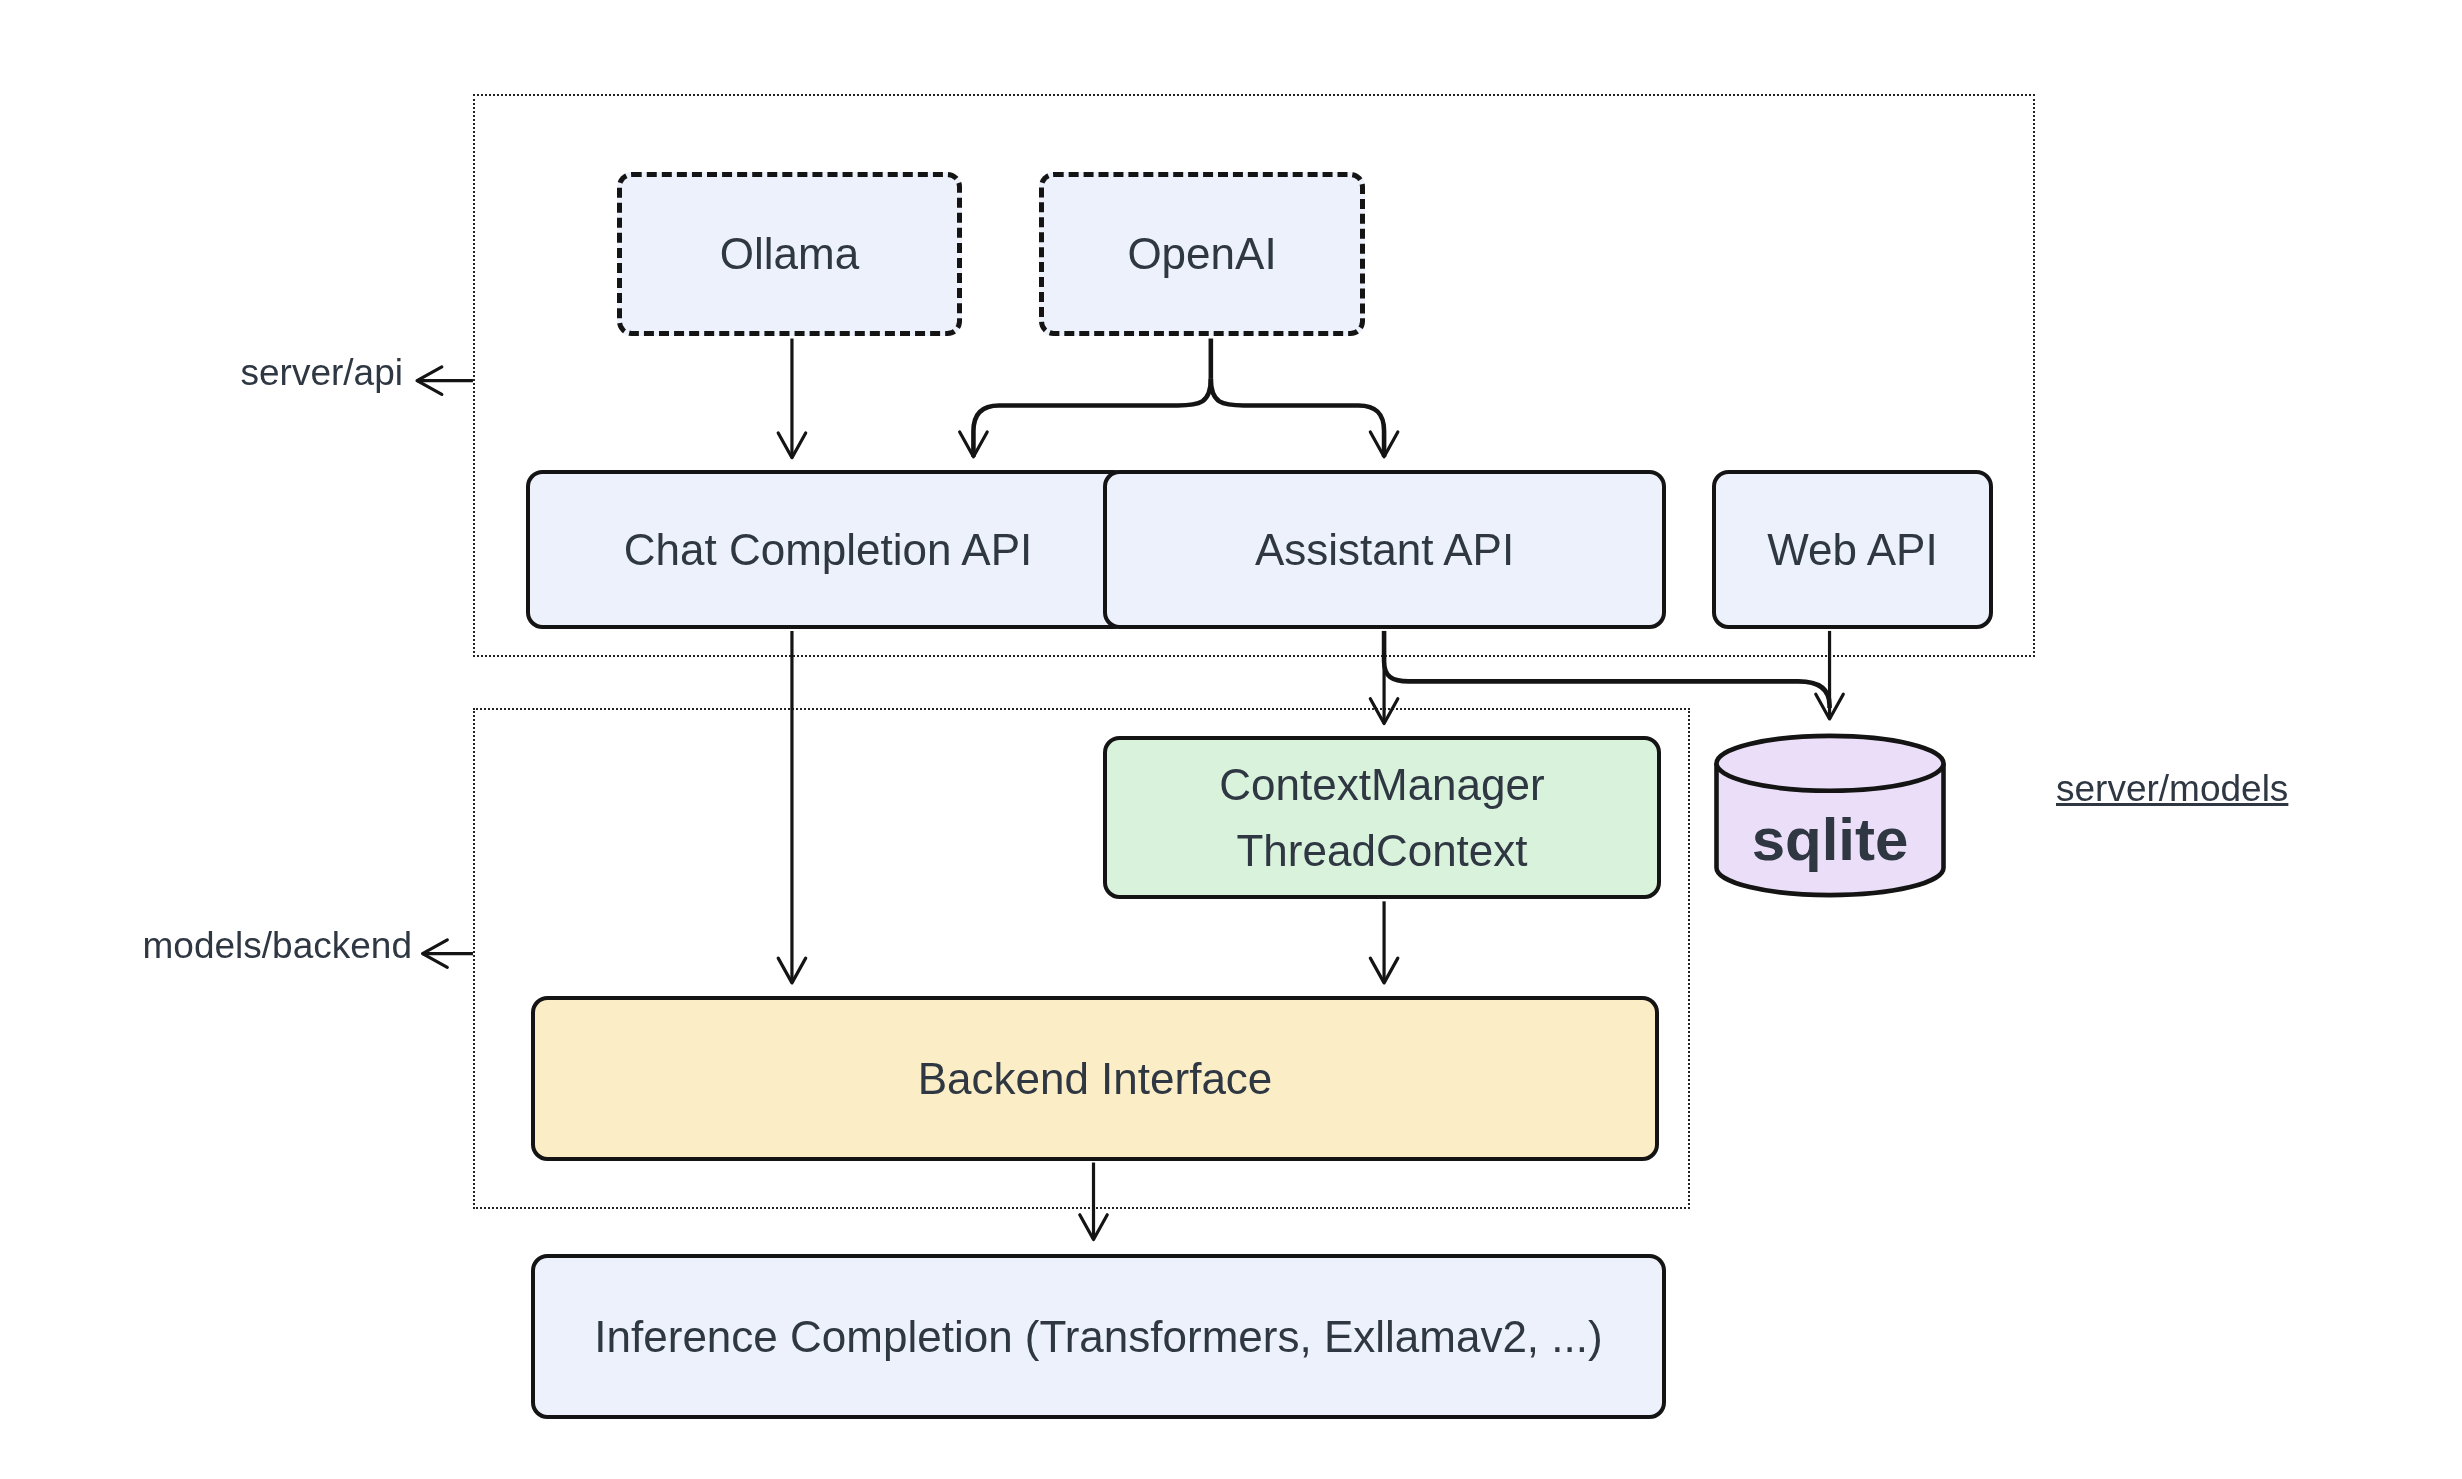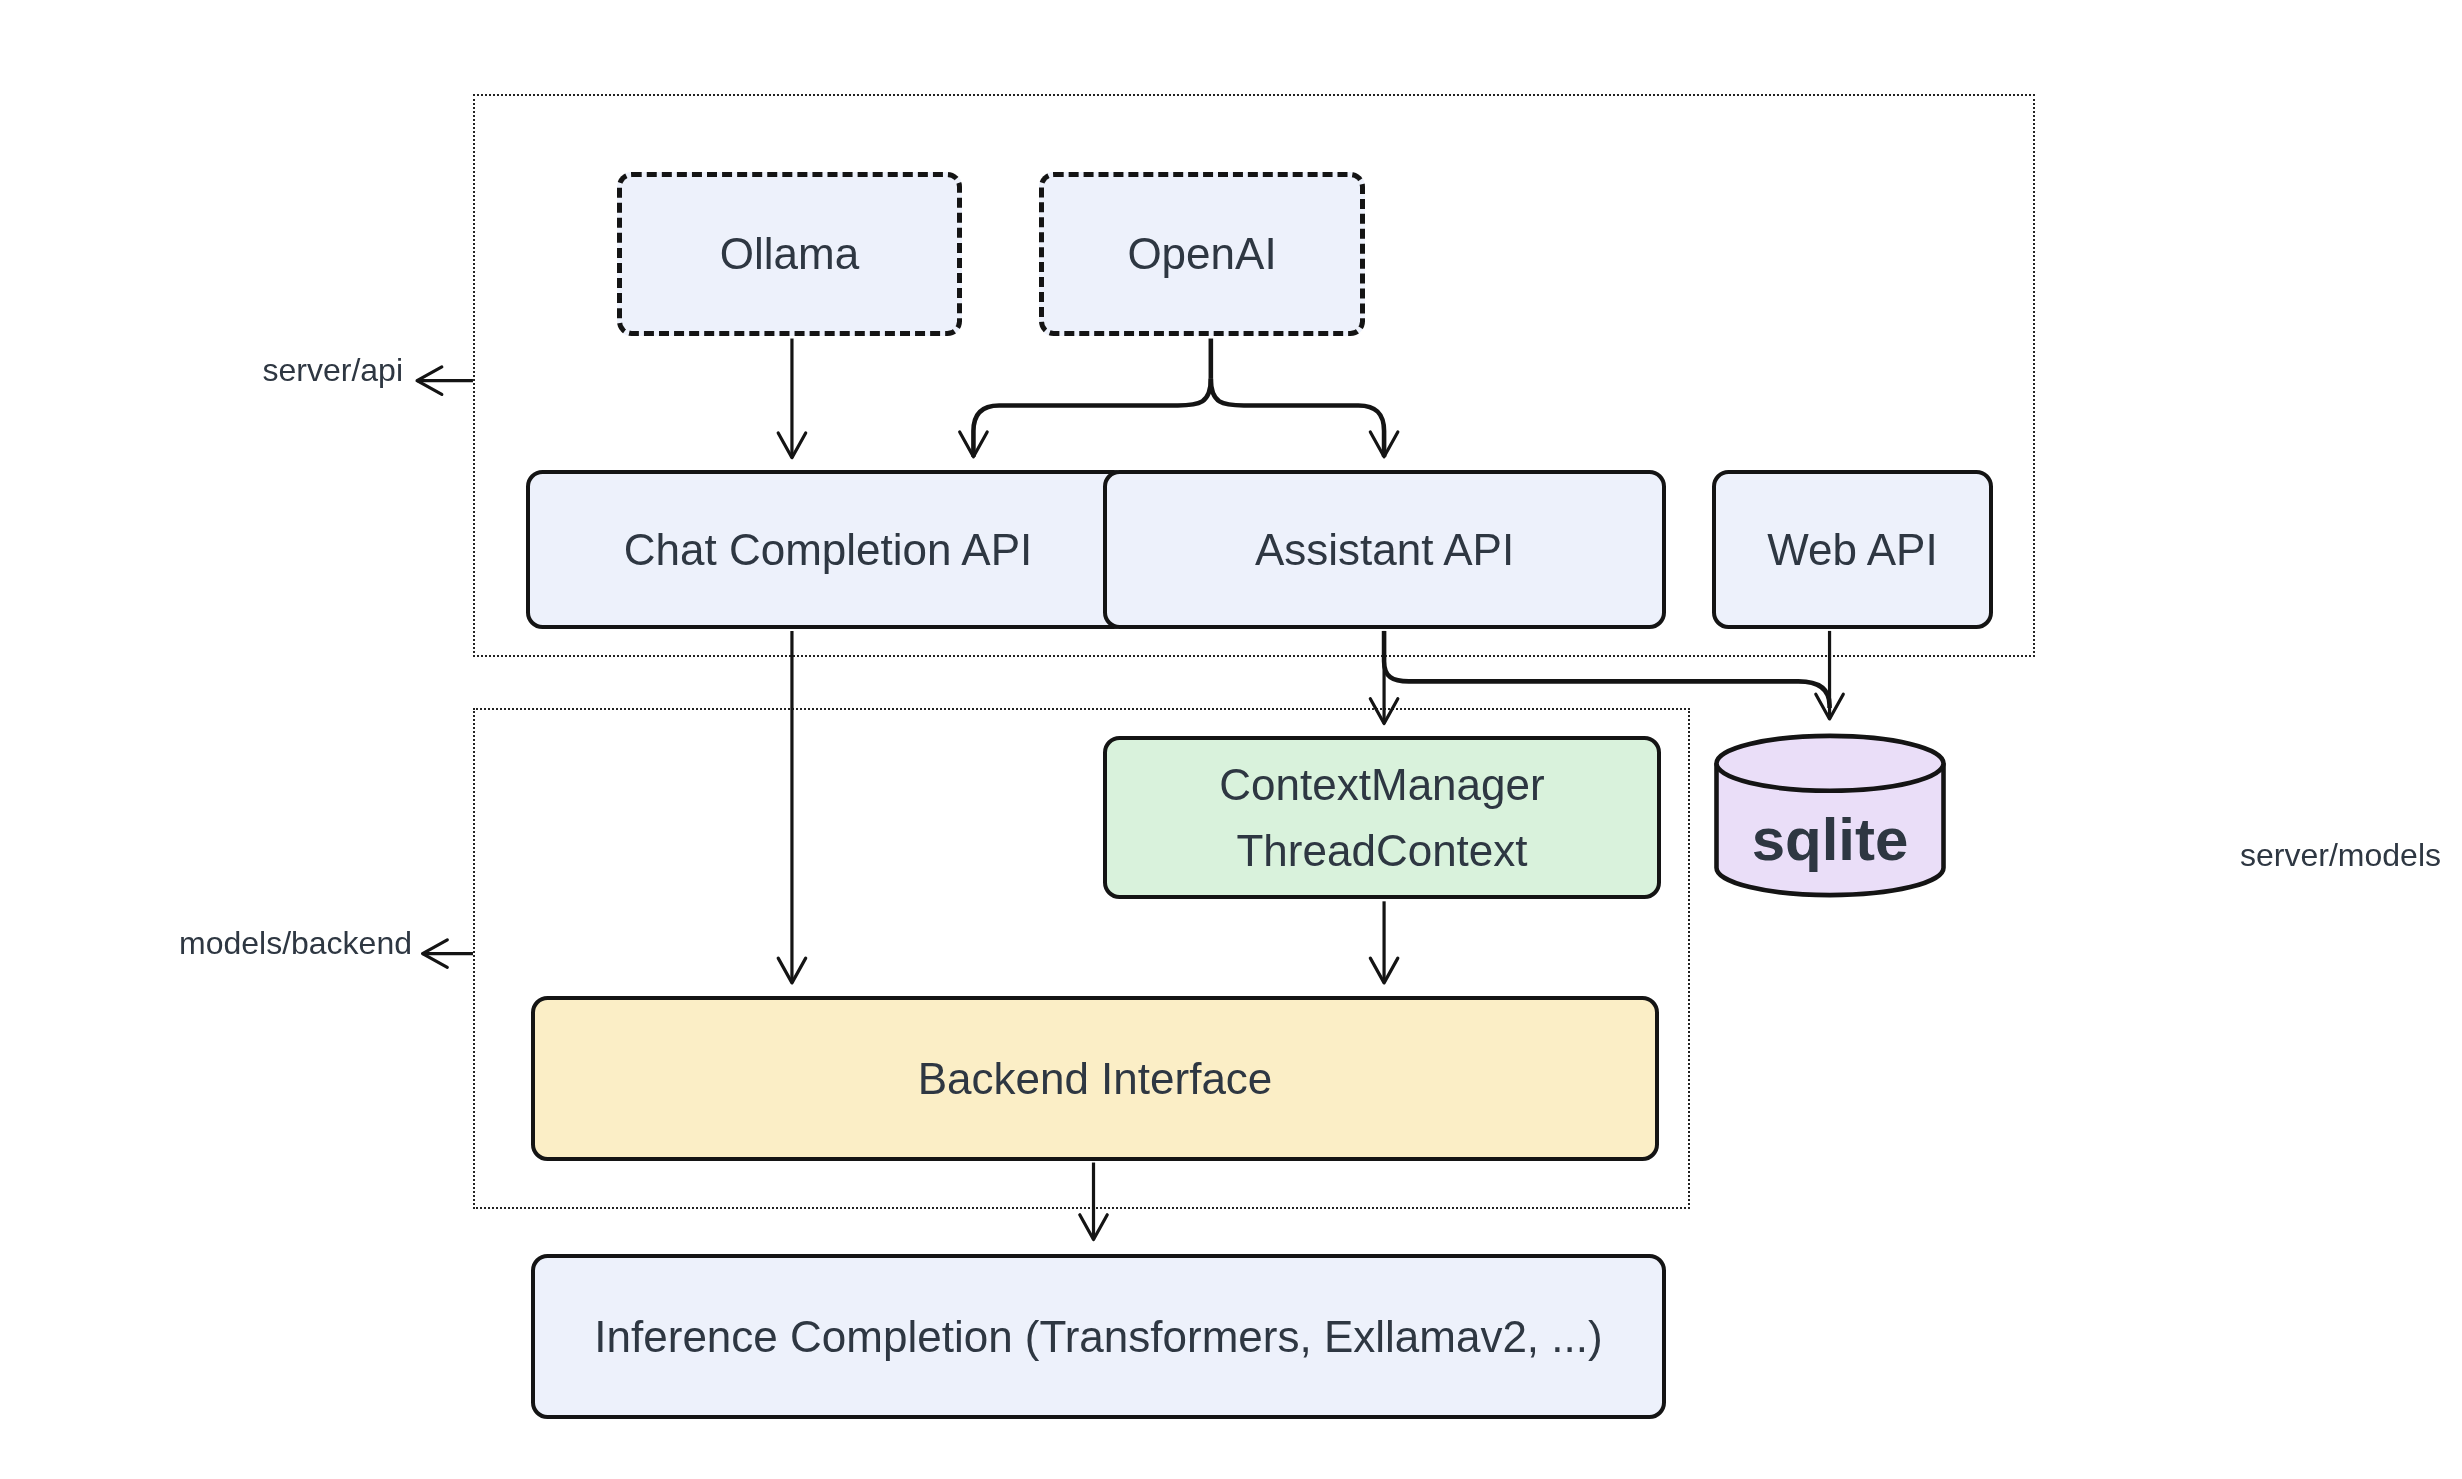--- a/index.html
+++ b/index.html
@@ -34,24 +34,24 @@
   .node-assistant{left:1103px;top:470px;width:563px;height:159px;}
   .node-web{left:1712px;top:470px;width:281px;height:159px;}
   .node-context{left:1103px;top:736px;width:558px;height:163px;background:var(--node-green);}
   .node-backend{left:531px;top:996px;width:1128px;height:165px;background:var(--node-yellow);}
   .node-inference{left:531px;top:1254px;width:1135px;height:165px;}
 
   .edges{position:absolute;left:0;top:0;width:2462px;height:1480px;pointer-events:none;}
   .edges path{fill:none;stroke:var(--edge-color);stroke-width:3.5px;}
   .edges path.thick{stroke-width:5px;}
 
-  .side-label{position:absolute;font-size:32px;color:var(--text-color);white-space:nowrap;}
+  .side-label{position:absolute;font-size:37px;color:var(--text-color);white-space:nowrap;}
   .label-api{left:128px;top:352px;width:275px;text-align:right;}
   .label-backend{left:73px;top:925px;width:339px;text-align:right;}
-  .label-models{left:2056px;top:837px;width:385px;text-align:right;}
+  .label-models{left:2056px;top:768px;width:385px;text-align:left;text-decoration:underline;}
 
   .cylinder{position:absolute;left:1711px;top:730px;width:238px;height:171px;overflow:visible;}
   .cylinder .tank{fill:var(--node-purple);stroke:var(--border-color);stroke-width:5px;}
   .cyl-label{position:absolute;left:1711px;top:805px;width:238px;text-align:center;
     font-size:60px;color:var(--text-color);font-weight:bold;}
 </style>
 </head>
 <body>
 
 <div class="canvas">

